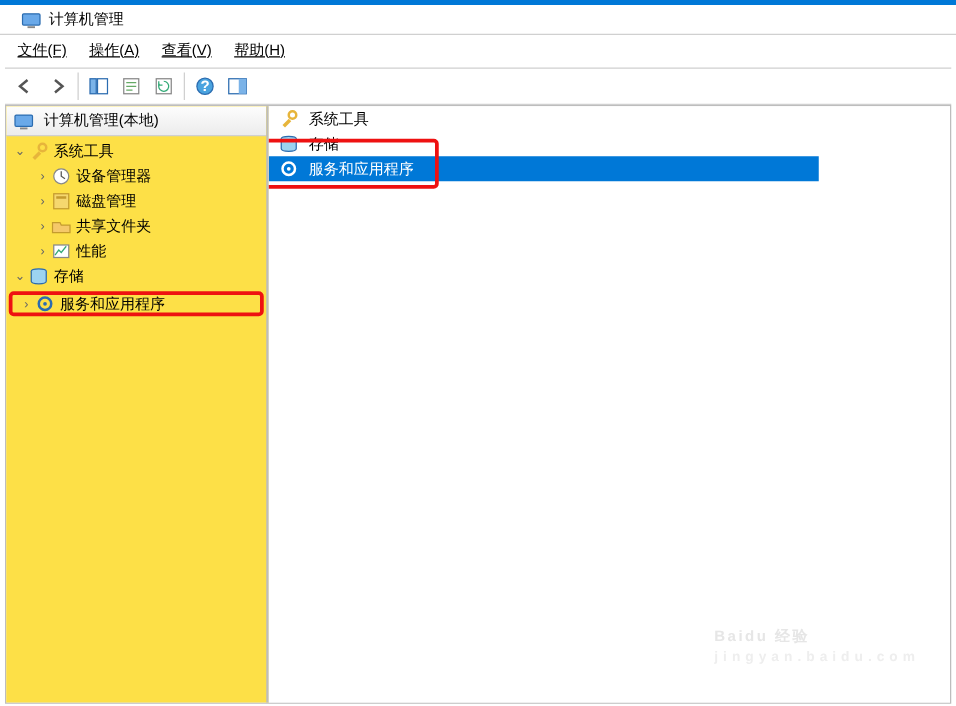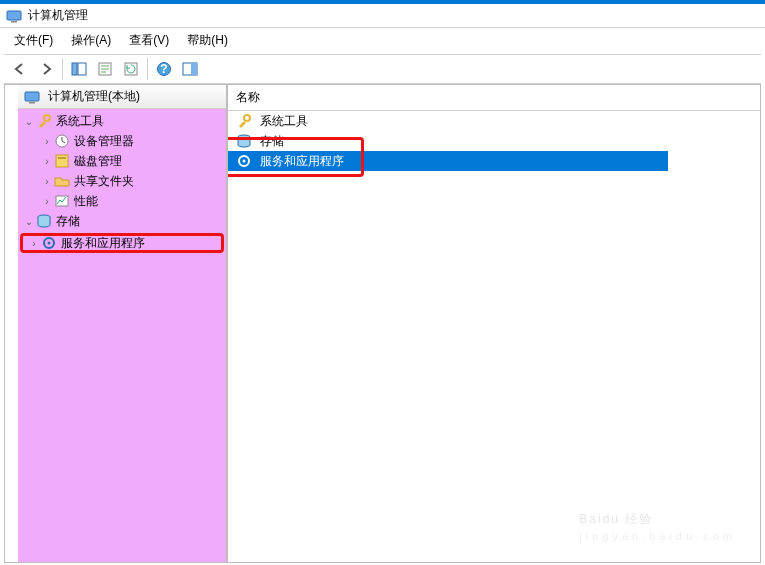--- a/index.html
+++ b/index.html
@@ -1,37 +1,37 @@
 <!DOCTYPE html>
 <html><head>
 <meta charset="utf-8">
 <style>
   * { box-sizing: border-box; margin: 0; padding: 0; font-family: "Microsoft YaHei", "Segoe UI", sans-serif; font-size: 12px; }
   body { background: #fff; width: 765px; height: 565px; overflow: hidden; }
-  .titlebar { height: 28px; background: #fff; display: flex; align-items: center; padding: 0 6px; border-bottom: 1px solid #d0d0d0; border-top: 4px solid #0078d7; }
+  .titlebar { height: 28px; background: #fff; display: flex; align-items: center; padding: 0 17px; border-bottom: 1px solid #d0d0d0; border-top: 4px solid #0078d7; }
   .titlebar .ticon { width:16px; height:16px; margin-right:6px; }
   .menubar { height: 24px; display:flex; align-items:center; padding: 0 6px; gap: 2px; }
-  .menubar span { padding: 2px 8px; cursor: default; }
+  .menubar span { padding: 2px 8px; cursor: default; text-decoration: underline; }
   .toolbar { height: 30px; border: 1px solid #d0d0d0; border-left:none; border-right:none; display:flex; align-items:center; padding:0 4px; gap:2px; margin: 2px 4px 0 4px; }
   .tbtn { width:24px; height:24px; display:flex; align-items:center; justify-content:center; border:1px solid transparent; }
   .sep { width:1px; height:22px; background:#d0d0d0; margin:0 2px; }
   .main { display:flex; height: calc(565px - 28px - 24px - 34px); margin: 0 4px 4px 4px; border:1px solid #bdbdbd; }
-  .left { width: 210px; border-right: 2px solid #bdbdbd; overflow:auto; background:#f0abfc;margin-left:13px; }
+  .left { width: 210px; border-right: 2px solid #bdbdbd; overflow:auto; background:#fde047; }
   .right { flex:1; background:#fff; overflow:hidden; }
   .treehdr { background: linear-gradient(#fdfdfd,#ececec); border-bottom:1px solid #d0d0d0; padding:3px 6px; display:flex; align-items:center; gap:4px; }
   .tree { padding: 2px 0; }
   .node { display:flex; align-items:center; height:20px; padding-right:4px; white-space:nowrap; }
   .twisty { width:14px; text-align:center; color:#666; font-size:10px; cursor:pointer; }
   .ticon2 { width:16px; height:16px; margin-right:4px; flex-shrink:0; }
   .node span.lbl { cursor:default; }
   .detailhdr { border-bottom:1px solid #d0d0d0; padding:4px 8px; background:#fff; }
   .listrow { display:flex; align-items:center; height:20px; padding-left:8px; gap:4px; }
   .listrow.selected { background:#0078d7; color:#fff; }
   .redbox { border: 3px solid #e11; border-radius:4px; }
-  .watermark { position:absolute; right:24px; bottom:20px; color:#e6e6e6; font-size:28px; font-weight:normal; letter-spacing:2px; pointer-events:none; font-family: Arial, sans-serif; }
+  .watermark { position:absolute; right:24px; bottom:30px; color:#e6e6e6; font-size:28px; font-weight:bold; letter-spacing:2px; pointer-events:none; font-family: Arial, sans-serif; }
   .watermark small { display:block; font-size:11px; letter-spacing:4px; color:#eee; text-align:right; }
   svg { display:block; }
 </style>
 </head>
 <body>
 
 <div class="titlebar">
   <svg class="ticon" viewBox="0 0 16 16">
       <rect x="1" y="3" width="14" height="9" rx="1" fill="#6aa9e9" stroke="#2b6cb0"></rect>
       <rect x="5" y="13" width="6" height="1.5" fill="#888"></rect>
@@ -155,21 +155,20 @@
         <svg class="ticon2" viewBox="0 0 16 16">
             <circle cx="8" cy="8" r="5" fill="none" stroke="#2b6cb0" stroke-width="2"></circle>
             <circle cx="8" cy="8" r="1.5" fill="#2b6cb0"></circle>
           </svg>
         <span class="lbl">服务和应用程序</span>
       </div>
     </div>
   </div>
 
   <div class="right" style="position:relative">
-    <div class="detailhdr">名称</div>
     <div class="listrow">
       <svg class="ticon2" viewBox="0 0 16 16">
           <path d="M3 13l5-5 2 2-5 5z" fill="#e7b53b"></path>
           <circle cx="11" cy="5" r="3" fill="none" stroke="#e7b53b" stroke-width="2"></circle>
         </svg>
       <span>系统工具</span>
     </div>
     <div class="listrow">
       <svg class="ticon2" viewBox="0 0 16 16">
           <ellipse cx="8" cy="4" rx="6" ry="2" fill="#9cd3f0" stroke="#2b6cb0"></ellipse>

